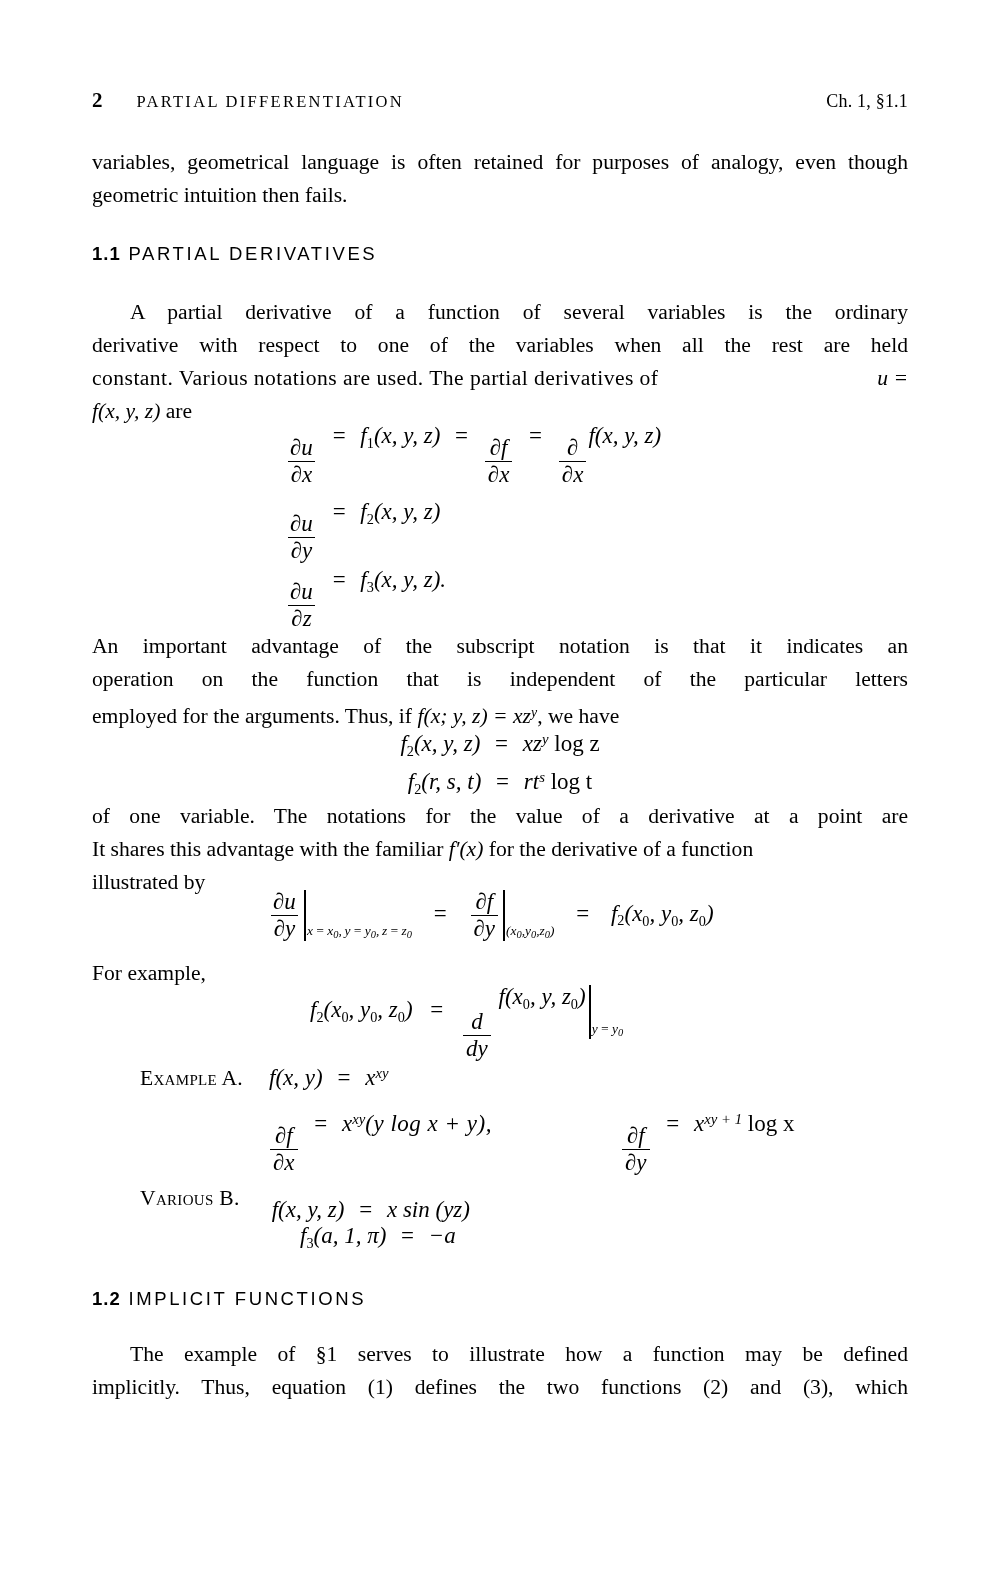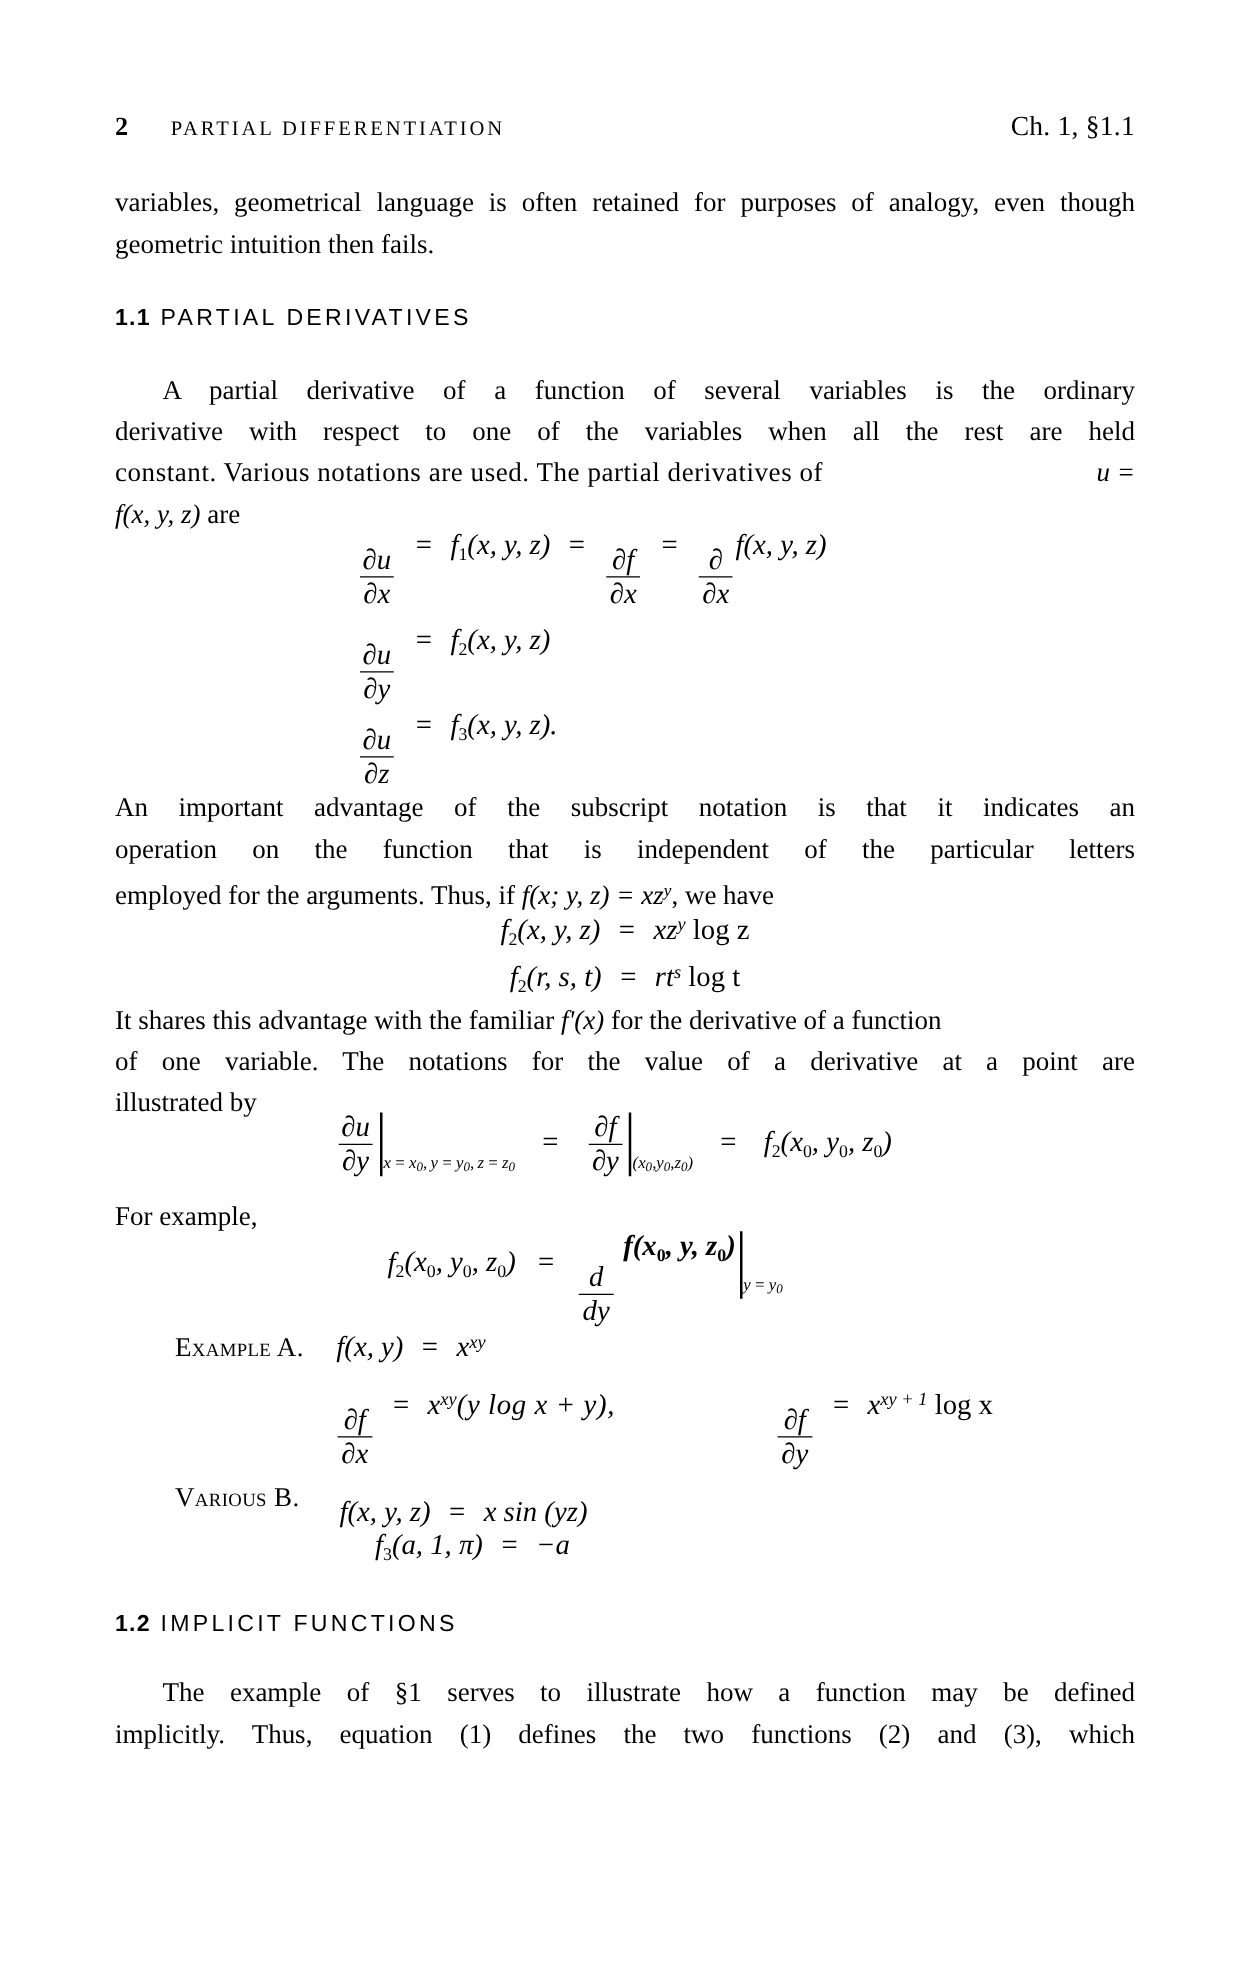--- a/index.html
+++ b/index.html
@@ -40,21 +40,21 @@
     letter-spacing: 0;
   }
   .runhead-title {
     margin-left: 34px;
     font-size: 16.5px;
     letter-spacing: 2.3px;
     font-variant: small-caps;
     text-transform: uppercase;
   }
   .runhead-right {
-    font-size: 22px;
+    font-size: 18px;
     letter-spacing: 0.2px;
   }
 
   
   .para {
     position: absolute;
     left: 92px;
     width: 816px;
     font-size: 21.6px;
     line-height: 33px;
@@ -239,25 +239,25 @@
     <span class="mi">xz</span><span class="sup">y</span><span>&nbsp;</span><span class="mup">log z</span>
   </div>
 
   <div class="math" style="left:0; top:770px; width:1000px; text-align:center;">
     <span class="mi">f</span><span class="sub">2</span><span class="mi">(r, s, t)</span>
     <span class="eq">=</span>
     <span class="mi">rt</span><span class="sup">s</span><span>&nbsp;</span><span class="mup">log t</span>
   </div>
 
   <div class="para noindent" style="top:800px;">
+    <div style="text-align:justify; text-align-last:justify; line-height:33px;">
+      <span>of one variable.   The notations for the value of a derivative at a point are</span>
+    </div>
     <div style="line-height:33px;">
       <span>It shares this advantage with the familiar</span><span>&nbsp;</span><span class="mi">f'(x)</span><span>&nbsp;</span><span>for the derivative of a function</span>
-    </div>
-    <div style="text-align:justify; text-align-last:justify; line-height:33px;">
-      <span>of one variable.   The notations for the value of a derivative at a point are</span>
     </div>
     <div style="line-height:33px;">
       <span>illustrated by</span>
     </div>
   </div>
 
   <div class="math" style="left:268px; top:890px;">
     <span class="evalwrap">
       <span class="frac">
         <span class="num mi">∂u</span>
@@ -284,21 +284,21 @@
   </div>
 
   <div class="math" style="left:310px; top:985px;">
     <span class="mi">f</span><span class="sub">2</span><span class="mi">(x<span class="sub">0</span>, y<span class="sub">0</span>, z<span class="sub">0</span>)</span>
     <span class="eq" style="margin:0 12px;">=</span>
     <span class="frac">
       <span class="num mi">d</span>
       <span class="den mi">dy</span>
     </span>
     <span class="evalwrap">
-      <span style="display:inline-block;font-weight:bold;"><span class="mi">f</span><span class="mi">(x<span class="sub">0</span>, y, z<span class="sub">0</span>)</span></span>
+      <span style="display:inline-block;"><span class="mi">f</span><span class="mi">(x<span class="sub">0</span>, y, z<span class="sub">0</span>)</span></span>
         <span class="evalbar" style="height:54px;"></span>
         <span class="evalsub">y = y<span class="z">0</span></span>
     </span>
   </div>
 
   <div style="position:absolute; left:140px; top:1066px;">
     <span class="examplelabel">Example A.</span>
     <span class="math" style="position:relative; left:0; top:0; margin-left:22px;">
       <span class="mi">f(x, y)</span>
       <span class="eq">=</span>

